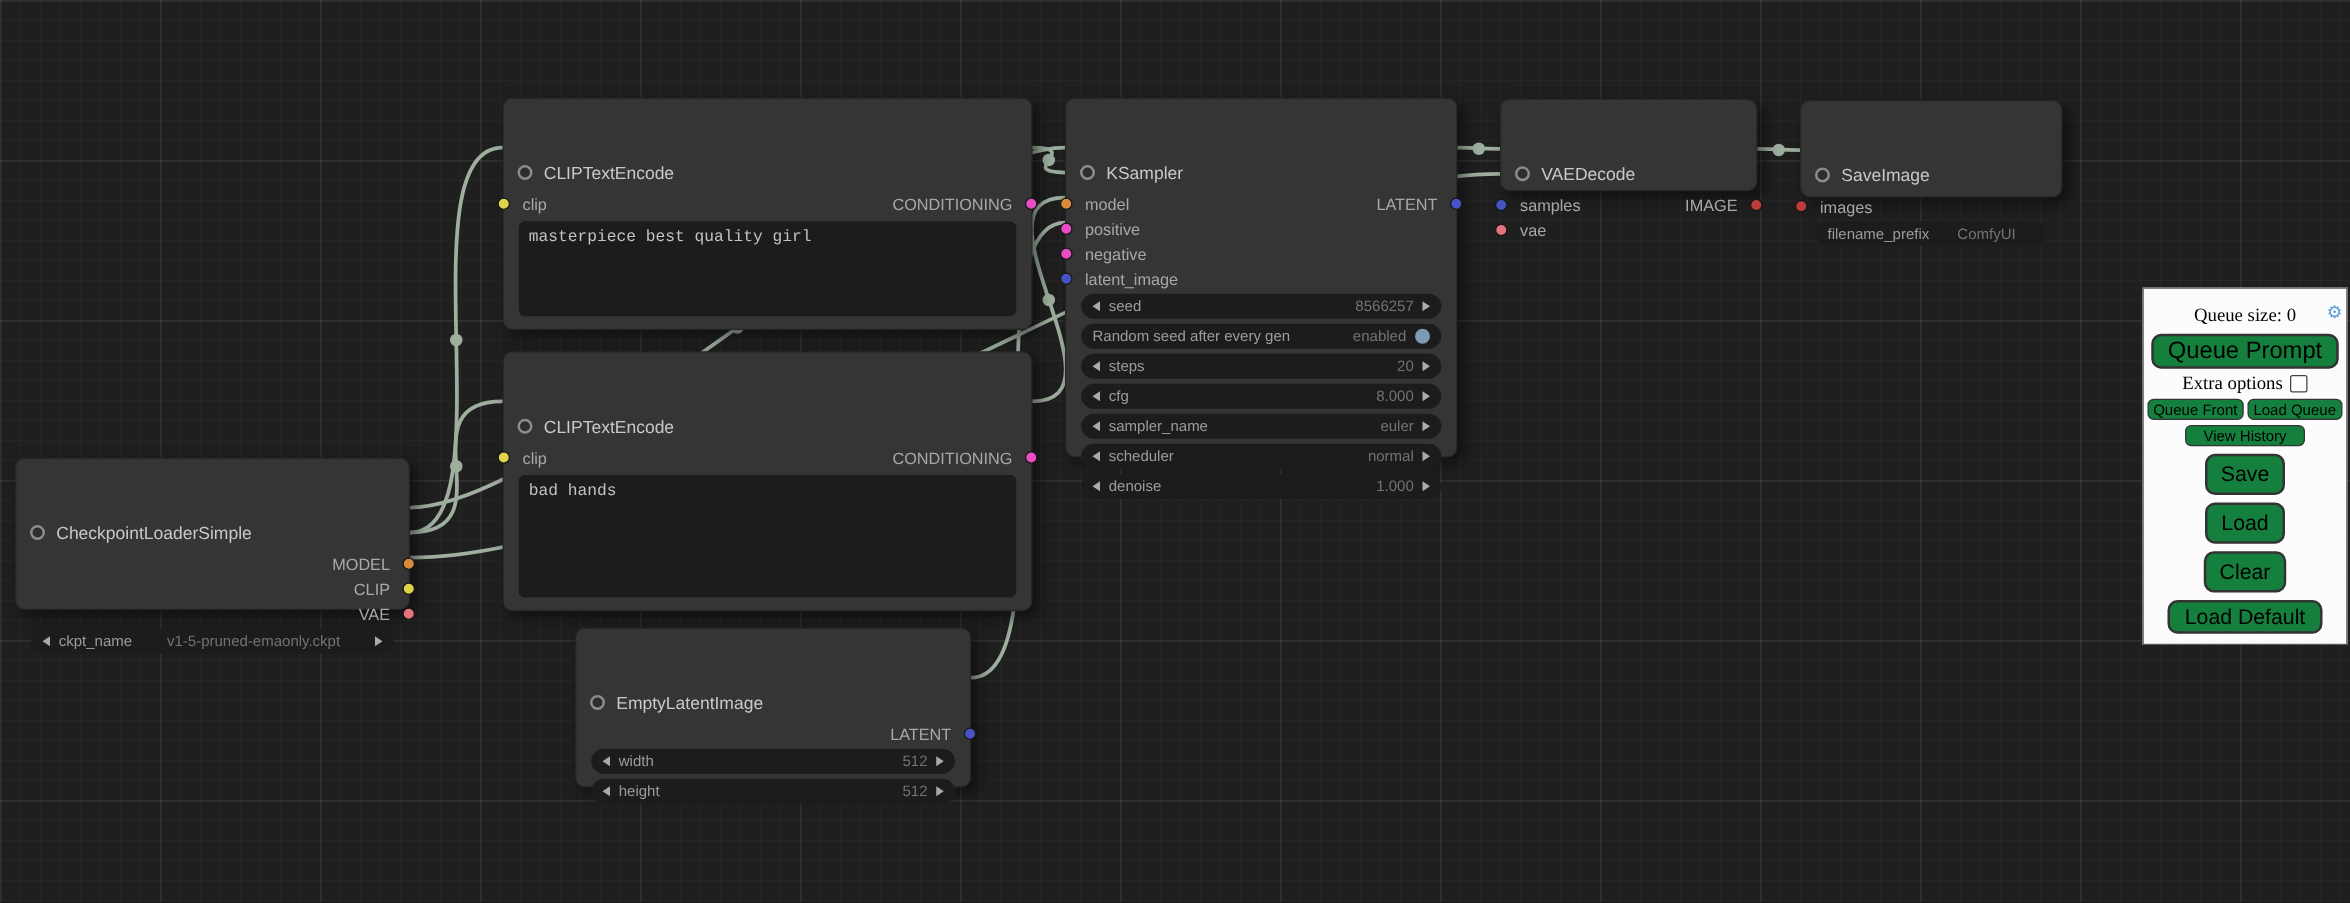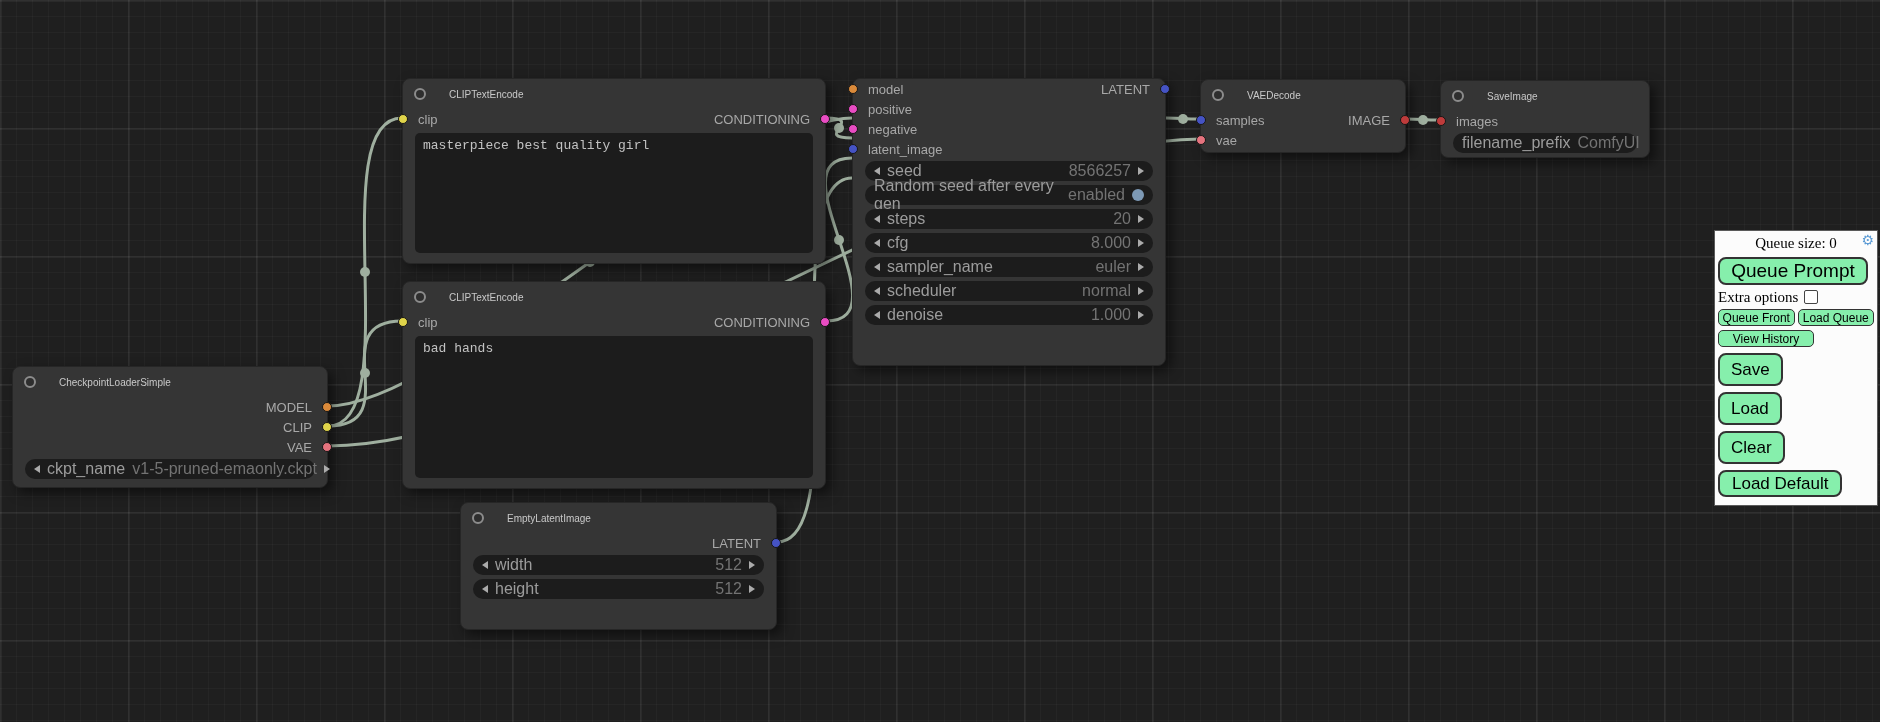--- a/index.html
+++ b/index.html
@@ -16,49 +16,49 @@
   }
   svg.links{position:absolute;left:0;top:0;z-index:1;}
   .link{fill:none;stroke-width:3;stroke-linecap:round;}
 
   .node{
     position:absolute;z-index:2;display:flex;flex-direction:column;
     background:#353535;border:1px solid #262626;border-radius:8px;
     box-shadow:5px 5px 12px rgba(0,0,0,0.5);
     color:#A8A8A8;box-sizing:border-box;
   }
-  .node-title{height:30px;flex:none;display:flex;align-items:center;gap:23px;padding:0 11px;font-size:10px;color:#C9C9C9;}
+  .node-title{height:30px;flex:none;display:flex;align-items:center;gap:9px;padding:0 11px;font-size:14px;color:#C9C9C9;margin-top:44px;}
   .collapse-dot{width:8px;height:8px;border-radius:50%;background:#2E2E2E;border:2px solid #8C8C8C;flex:none;}
   .row{position:relative;height:20px;flex:none;display:flex;align-items:center;font-size:13px;color:#A8A8A8;}
   .in-label{padding-left:15px;}
   .out-label{margin-left:auto;padding-right:15px;}
   .dot{position:absolute;top:5px;width:10px;height:10px;border-radius:50%;border:1px solid #161616;box-sizing:border-box;}
   .dot.in{left:-5px;}
   .dot.out{right:-5px;}
 
-  .widget{height:20px;flex:none;margin:2px 12px;background:#1C1C1C;border-radius:10px;display:flex;align-items:center;padding:0 9px;gap:7px;font-size:16px;color:#9C9C9C;}
+  .widget{height:20px;flex:none;margin:2px 12px;background:#1C1C1C;border-radius:10px;display:flex;align-items:center;padding:0 9px;gap:7px;font-size:12px;color:#9C9C9C;}
   .w-value{margin-left:auto;color:#737373;white-space:nowrap;}
   .widget.center .w-value{flex:1;text-align:center;margin-left:0;}
   .arr-l{width:0;height:0;border-top:4px solid transparent;border-bottom:4px solid transparent;border-right:6px solid #ABABAB;flex:none;}
   .arr-r{width:0;height:0;border-top:4px solid transparent;border-bottom:4px solid transparent;border-left:6px solid #ABABAB;flex:none;}
   .knob{width:12px;height:12px;border-radius:50%;flex:none;}
 
   .prompt-box{flex:1;margin:4px 12px 10px;background:#1C1C1C;border-radius:5px;padding:5px 8px;
     font-family:Liberation Mono, monospace;font-size:13px;color:#C2C2C2;white-space:pre-wrap;overflow:hidden;}
 
   
   .menu{
     position:absolute;z-index:3;left:1714px;top:230px;width:164px;box-sizing:border-box;
-    background:#FCFCFC;border:1px solid #5A5A5A;padding:2px 3px 8px;
-    display:flex;flex-direction:column;align-items:flex-start;gap:4px;color:#000;
+    background:#FCFCFC;border:1px solid #5A5A5A;padding:12px 3px 8px;
+    display:flex;flex-direction:column;align-items:center;gap:4px;color:#000;
   }
   .menu-top{position:relative;width:100%;height:20px;display:flex;align-items:center;justify-content:center;
     font-family:"Liberation Serif", serif;font-size:15px;}
   .gear{position:absolute;right:0;top:0;font-size:14px;line-height:16px;color:#5B9BD5;cursor:pointer;}
-  .btn{background:#86efac;border:2px solid #333;border-radius:8px;color:#000;
+  .btn{background:#15803d;border:2px solid #333;border-radius:8px;color:#000;
     font-family:"Liberation Sans", sans-serif;display:flex;align-items:center;justify-content:center;cursor:pointer;box-sizing:border-box;}
   .btn.big{width:150px;height:28px;font-size:19px;}
   .extra-row{display:flex;align-items:center;gap:6px;font-family:"Liberation Serif", serif;font-size:15px;height:16px;}
   .checkbox{width:12px;height:12px;border:1px solid #444;background:#FFF;border-radius:2px;}
   .pair-row{display:flex;gap:3px;width:100%;}
   .btn.tiny{flex:1;height:17px;font-size:12px;border-width:1px;border-radius:5px;padding:0 2px;white-space:nowrap;}
   .btn.hist{width:96px;height:17px;font-size:12px;border-width:1px;border-radius:5px;flex:none;}
   .btn.med{height:33px;font-size:17px;padding:0 11px;margin-top:2px;}
   .btn.wide2{height:27px;padding:0 12px;}
 </style>
@@ -158,20 +158,24 @@
     </div>
     <div class="widget">
       <span class="arr-l"></span>
       <span class="w-label">height</span>
       <span class="w-value">512</span>
       <span class="arr-r"></span>
     </div>
   </div>
 
   <div class="node" style="left:852px;top:78px;width:314px;height:288px">
+    <div class="node-title">
+      <span class="collapse-dot"></span>
+      <span>KSampler</span>
+    </div>
     <div class="row">
       <span class="dot in" style="background-color: rgb(219, 138, 58);"></span>
       <span class="in-label">model</span>
       <span class="out-label">LATENT</span>
       <span class="dot out" style="background-color: rgb(69, 83, 196);"></span>
     </div>
     <div class="row">
       <span class="dot in" style="background-color: rgb(233, 76, 195);"></span>
       <span class="in-label">positive</span>
     </div>

